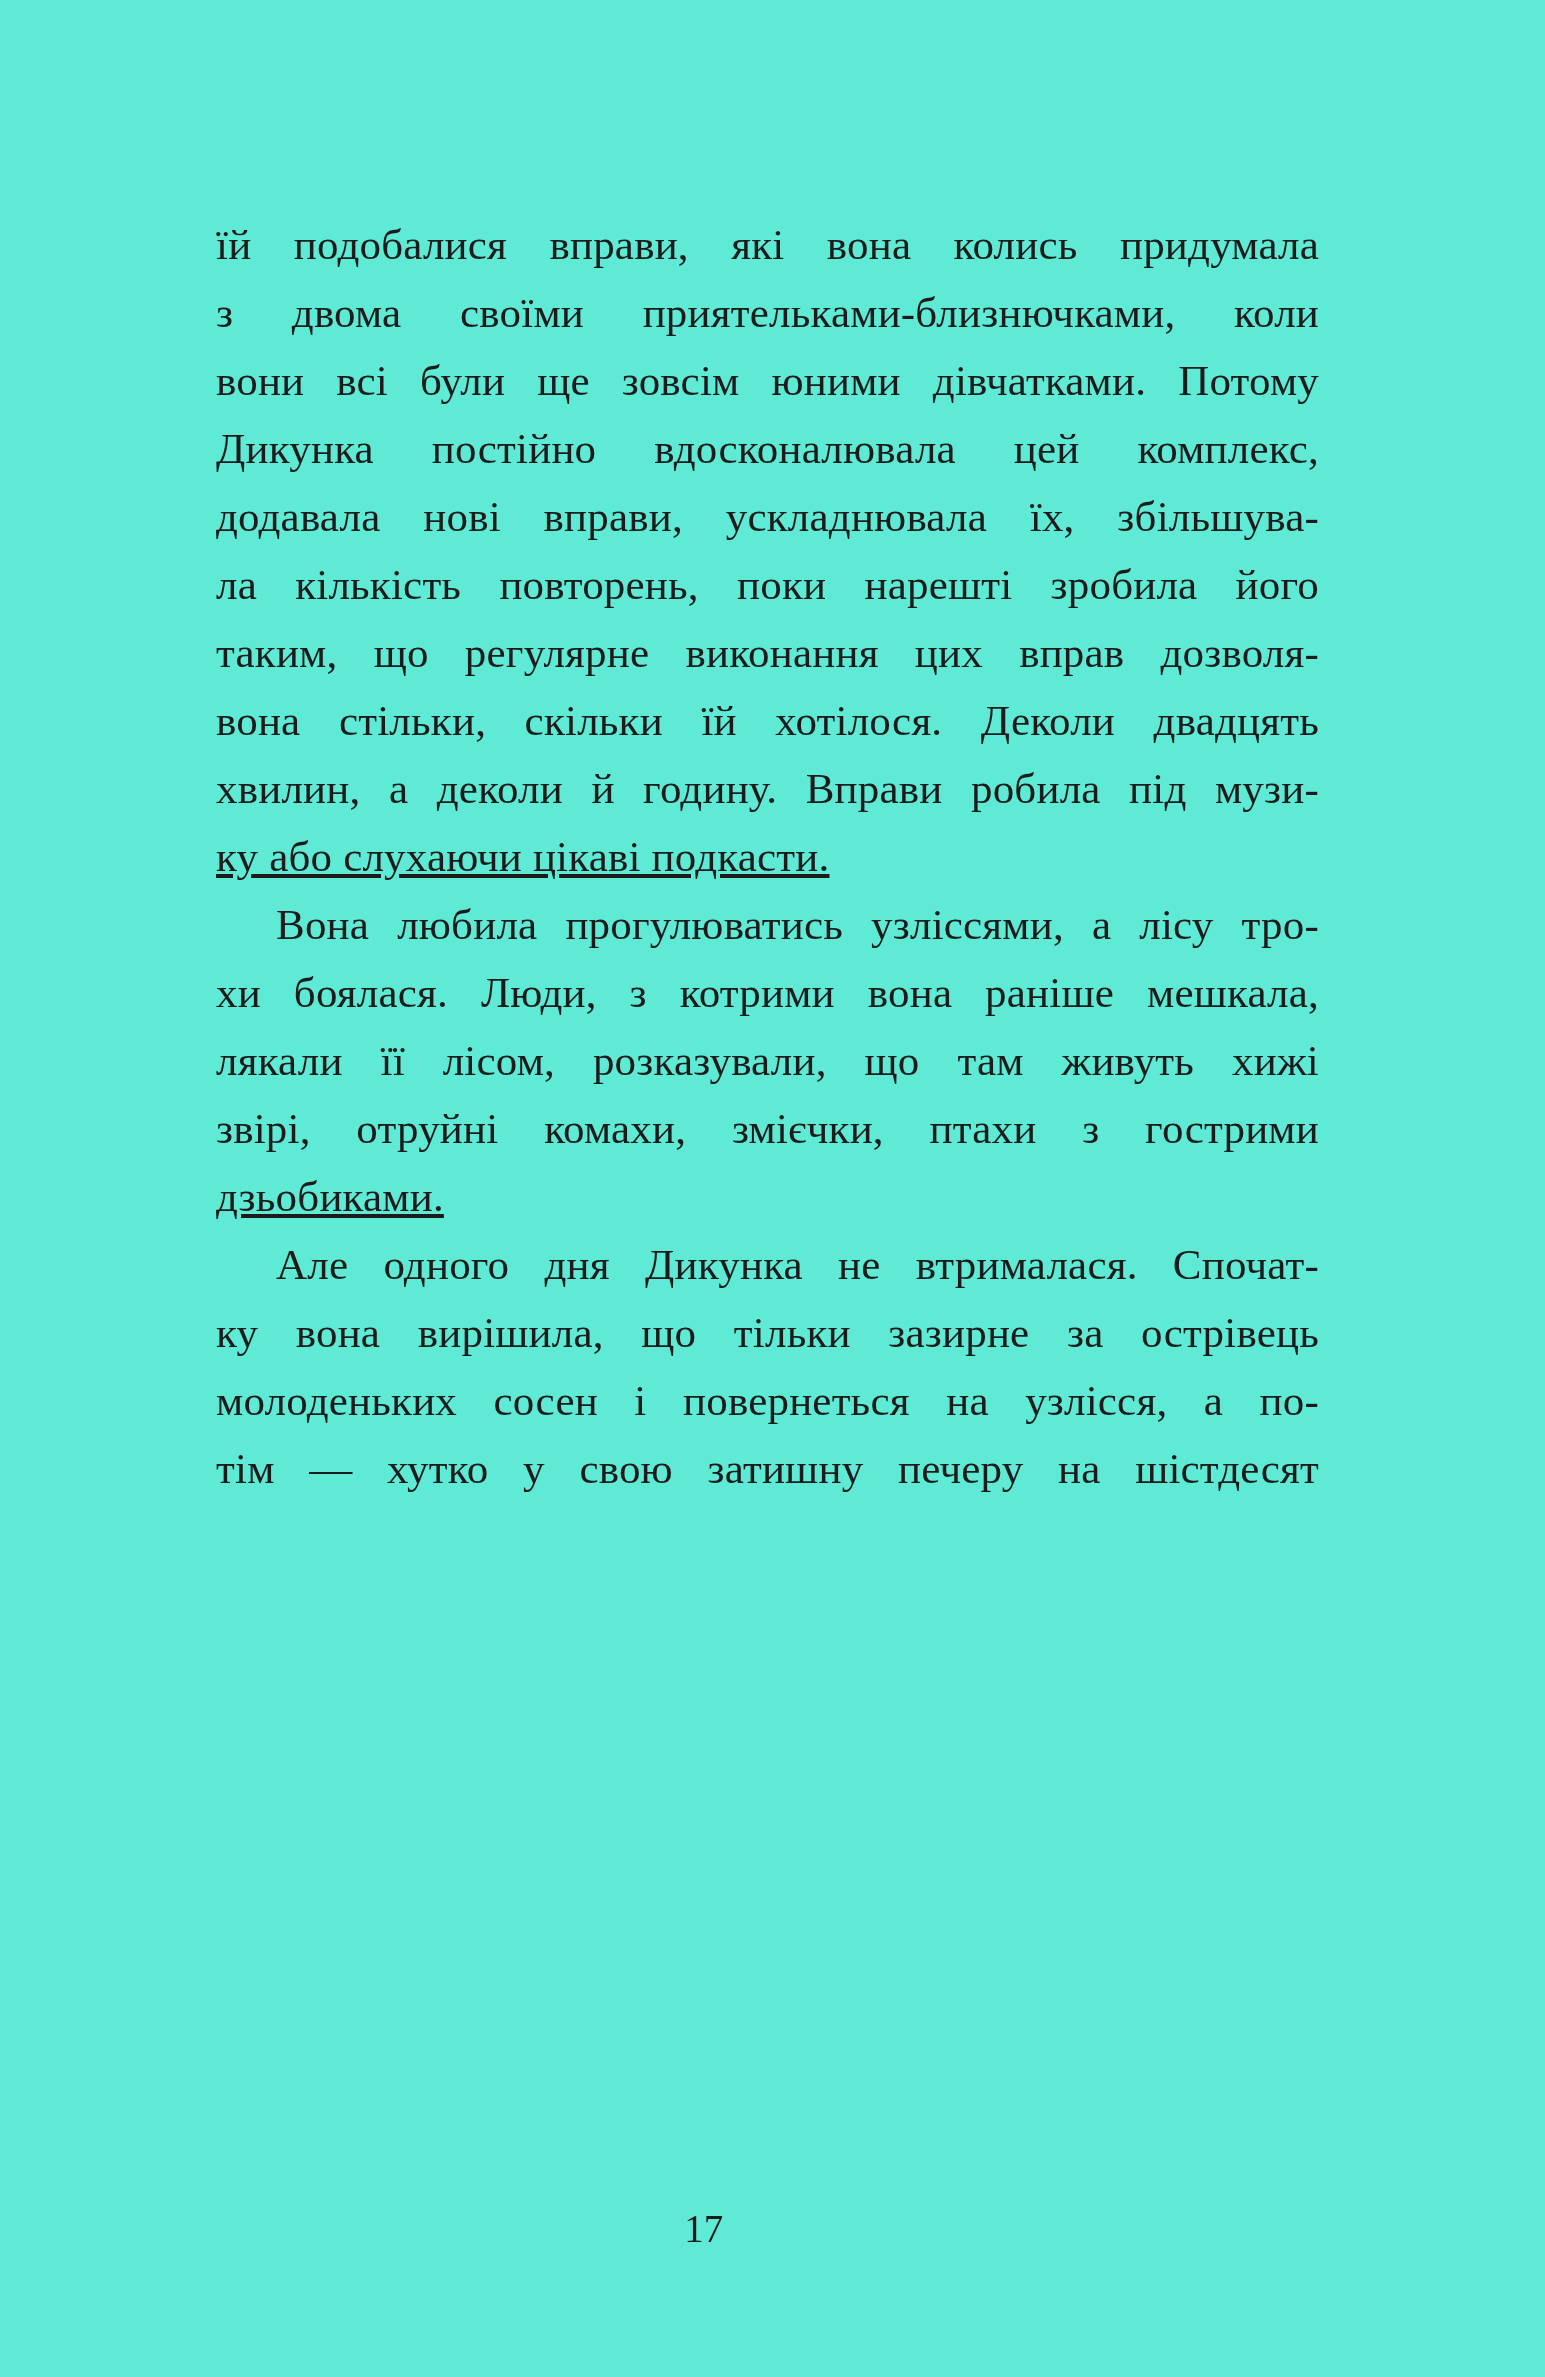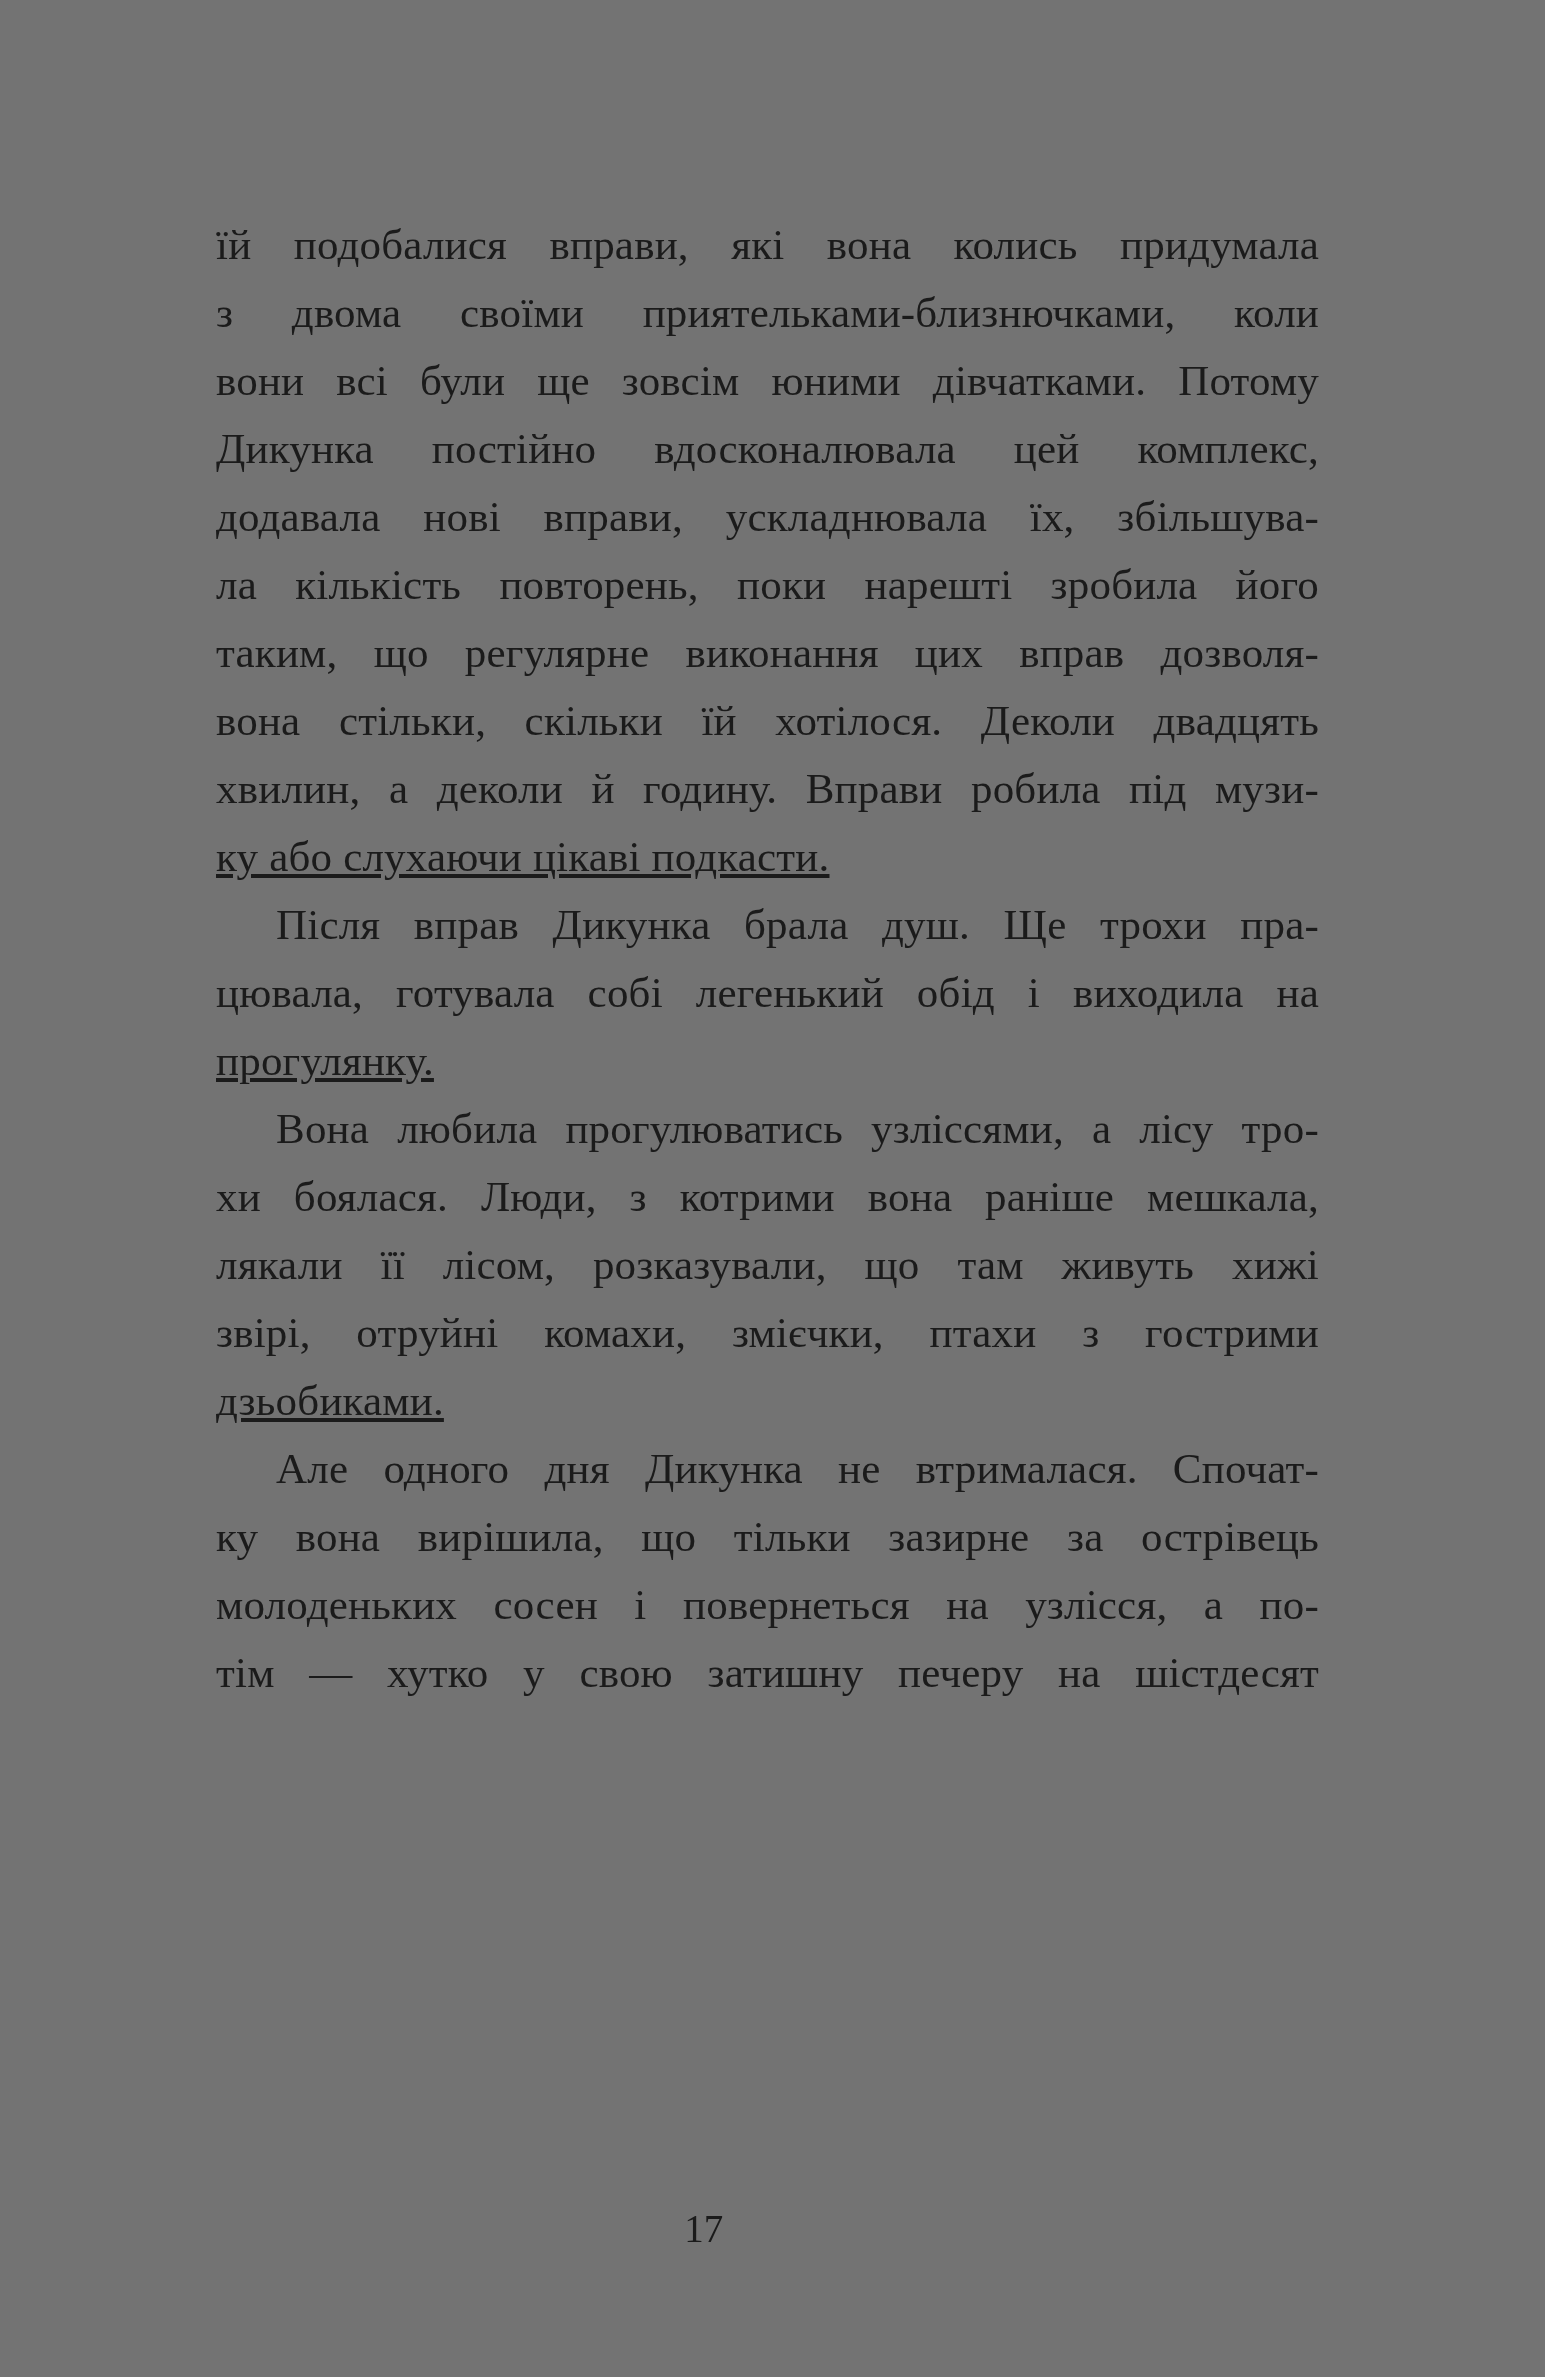--- a/index.html
+++ b/index.html
@@ -13,21 +13,21 @@
     position: relative;
     overflow: hidden;
     color: #1b1b1b;
     font-family: "Liberation Serif", "DejaVu Serif", serif;
   }
   .page {
     position: absolute;
     left: 0; top: 0;
     width: 1545px;
     height: 2377px;
-    background: #737373;
+    background: #5eead4;
   }
   .text-block {
     position: absolute;
     left: 216px;
     top: 211px;
     width: 1103px;
     font-size: 43px;
     line-height: 68px;
     letter-spacing: 0.2px;
   }
@@ -75,25 +75,20 @@
       <div class="line j">вони всі були ще зовсім юними дівчатками. Потому</div>
       <div class="line j">Дикунка постійно вдосконалювала цей комплекс,</div>
       <div class="line j">додавала нові вправи, ускладнювала їх, збільшува-</div>
       <div class="line j">ла кількість повторень, поки нарешті зробила його</div>
       <div class="line j">таким, що регулярне виконання цих вправ дозволя-</div>
       <div class="line j">вона стільки, скільки їй хотілося. Деколи двадцять</div>
       <div class="line j">хвилин, а деколи й годину. Вправи робила під музи-</div>
       <div class="line last">ку або слухаючи цікаві подкасти.</div>
     </div>
 
-    <div class="paragraph">
-      <div class="line j indent">Після вправ Дикунка брала душ. Ще трохи пра-</div>
-      <div class="line j">цювала, готувала собі легенький обід і виходила на</div>
-      <div class="line last">прогулянку.</div>
-    </div>
 
     <div class="paragraph">
       <div class="line j indent">Вона любила прогулюватись узліссями, а лісу тро-</div>
       <div class="line j">хи боялася. Люди, з котрими вона раніше мешкала,</div>
       <div class="line j">лякали її лісом, розказували, що там живуть хижі</div>
       <div class="line j">звірі, отруйні комахи, змієчки, птахи з гострими</div>
       <div class="line last">дзьобиками.</div>
     </div>
 
 

